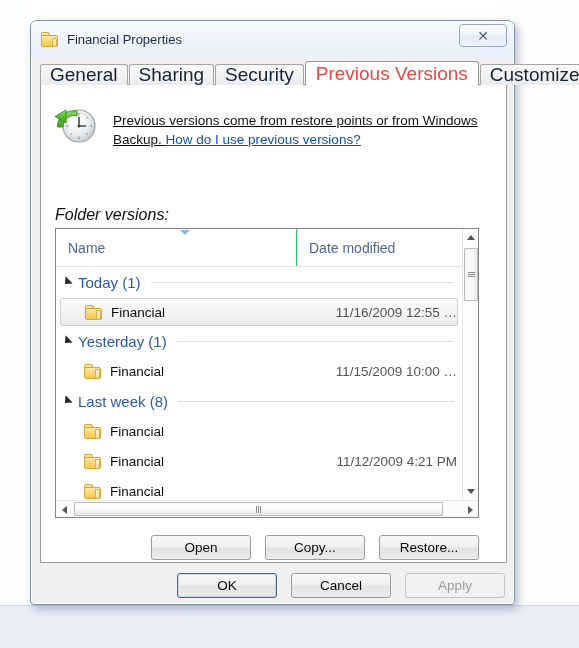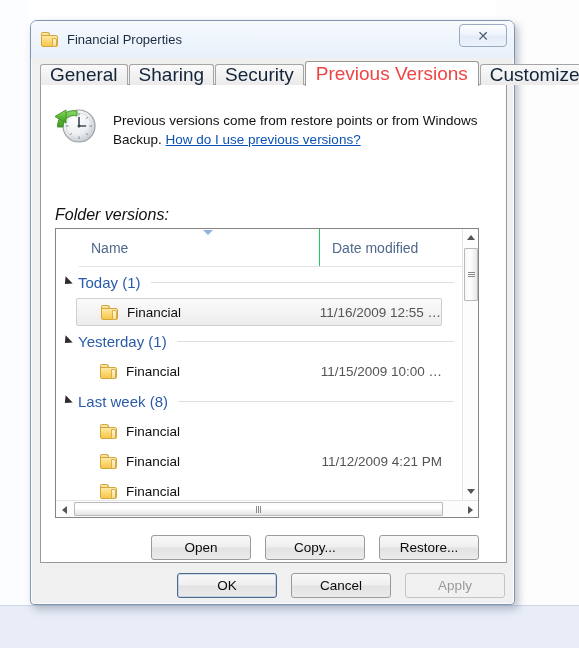--- a/index.html
+++ b/index.html
@@ -194,20 +194,21 @@
     background: #ffffff;
     border: 1px solid #9a9a9a;
     box-sizing: border-box;
     z-index: 2;
   }
 
   
   #description-block {
     display: flex;
     padding: 20px 14px 0 12px;
+    text-decoration: underline;
   }
   #clock-restore-icon {
     width: 46px;
     height: 44px;
     position: relative;
     flex: none;
     margin-right: 14px;
   }
   #description-text {
     font-size: 13.5px;
@@ -235,21 +236,20 @@
   #list-view {
     position: absolute;
     left: 14px;
     top: 143px;
     width: 424px;
     height: 290px;
     border: 1px solid #848484;
     background: #ffffff;
     box-sizing: border-box;
     overflow: hidden;
-    padding-left: 23px;
   }
   #list-header {
     height: 37px;
     position: relative;
     border-bottom: 1px solid #e2e2e2;
     background: #ffffff;
   }
   .col-header {
     position: absolute;
     top: 0;
@@ -311,21 +311,21 @@
     height: 1px;
     background: #dfdfdf;
     margin-left: 10px;
     margin-right: 8px;
   }
   .list-row {
     height: 30px;
     display: flex;
     align-items: center;
     position: relative;
-    margin: 0 20px;
+    margin: 0 4px;
     padding-left: 24px;
     box-sizing: border-box;
     cursor: default;
   }
   .list-row.selected {
     background: linear-gradient(to bottom, #fbfbfb 0%, #ececec 100%);
     border: 1px solid #cfcfcf;
     border-radius: 2px;
     height: 28px;
     margin-top: 1px;

